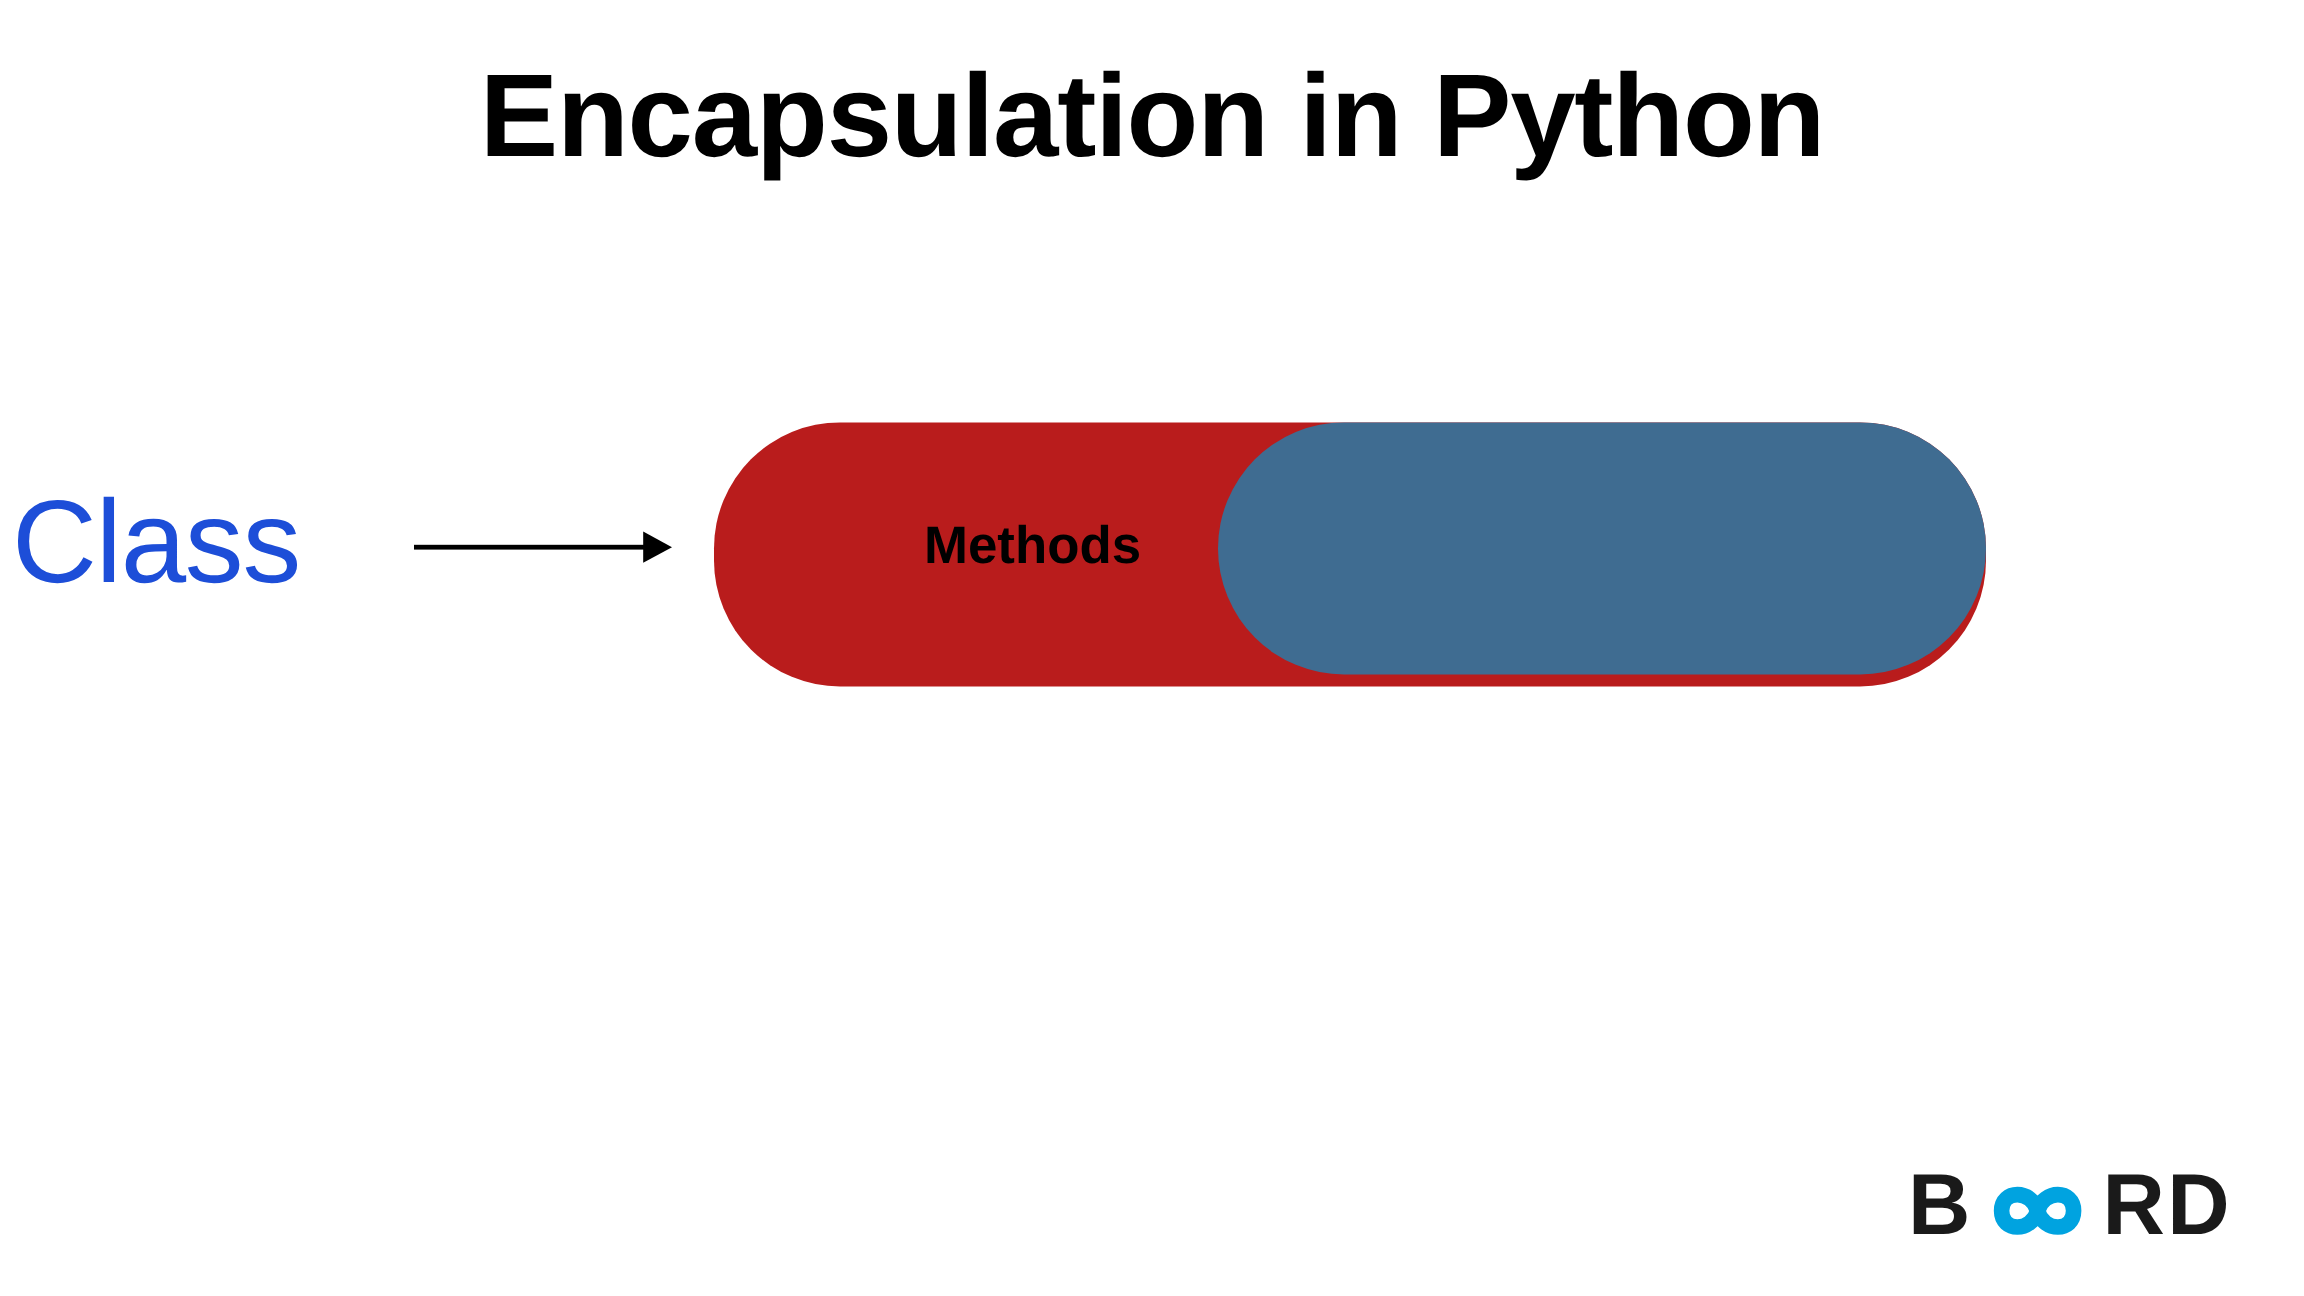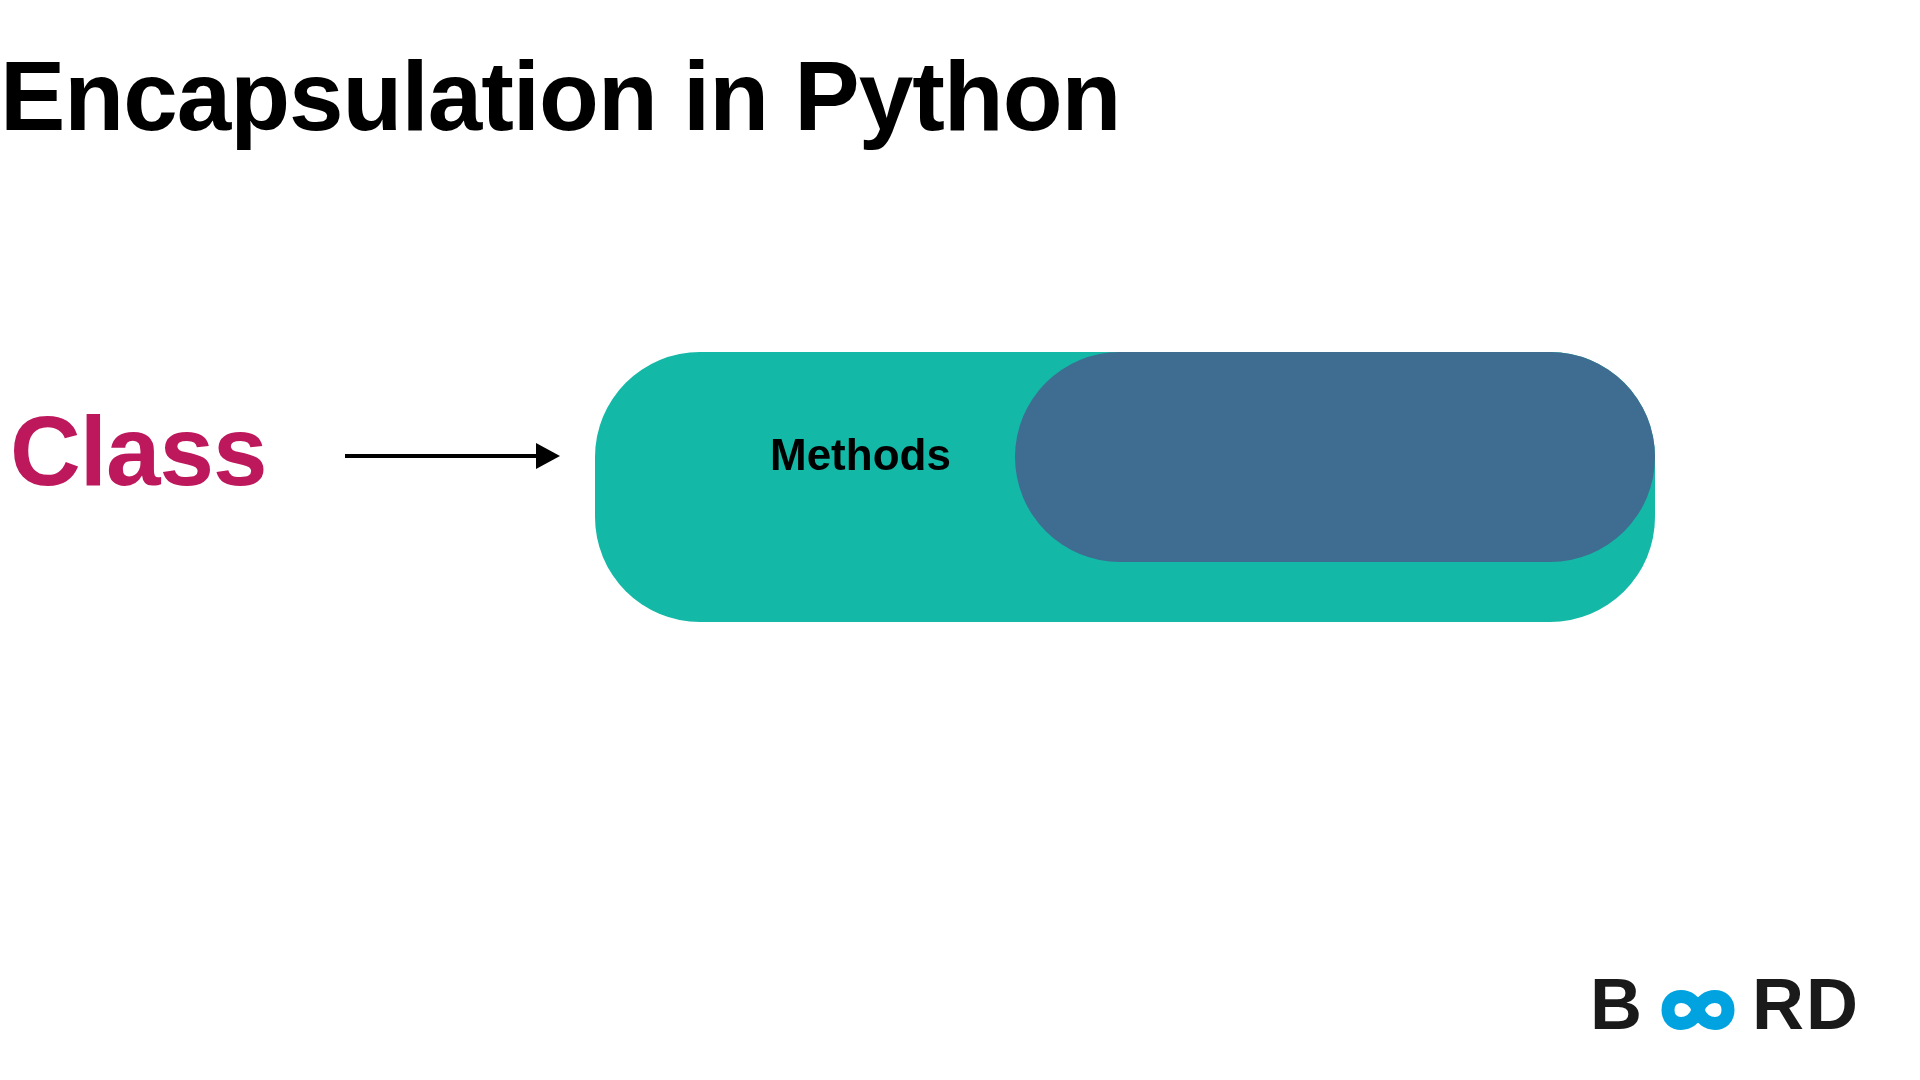--- a/index.html
+++ b/index.html
@@ -13,32 +13,33 @@
       background: #ffffff;
       font-family: Arial, Helvetica, sans-serif;
       position: relative;
       overflow: hidden;
     }
     .title {
       position: absolute;
       top: 40px;
       left: 0;
       width: 100%;
+      text-align: center;
       font-size: 98px;
       font-weight: 900;
       color: #000000;
       letter-spacing: -1px;
     }
     .class-label {
       position: absolute;
       top: 395px;
       left: 10px;
       font-size: 98px;
-      font-weight: 700;
-      color: #be185d;
+      font-weight: 400;
+      color: #1d4ed8;
       letter-spacing: -1px;
     }
     .arrow {
       position: absolute;
       top: 450px;
       left: 345px;
       width: 215px;
       height: 10px;
     }
     .arrow-line {
@@ -57,23 +58,23 @@
       height: 0;
       border-left: 24px solid #000000;
       border-top: 13px solid transparent;
       border-bottom: 13px solid transparent;
     }
     .pill {
       position: absolute;
       top: 352px;
       left: 595px;
       width: 1060px;
-      height: 270px;
+      height: 220px;
       border-radius: 105px;
-      background: #14b8a6;
+      background: #b91c1c;
       overflow: visible;
     }
     .pill-right {
       position: absolute;
       top: 0;
       right: 0;
       width: 640px;
       height: 210px;
       border-radius: 105px;
       background: #3f6c91;

